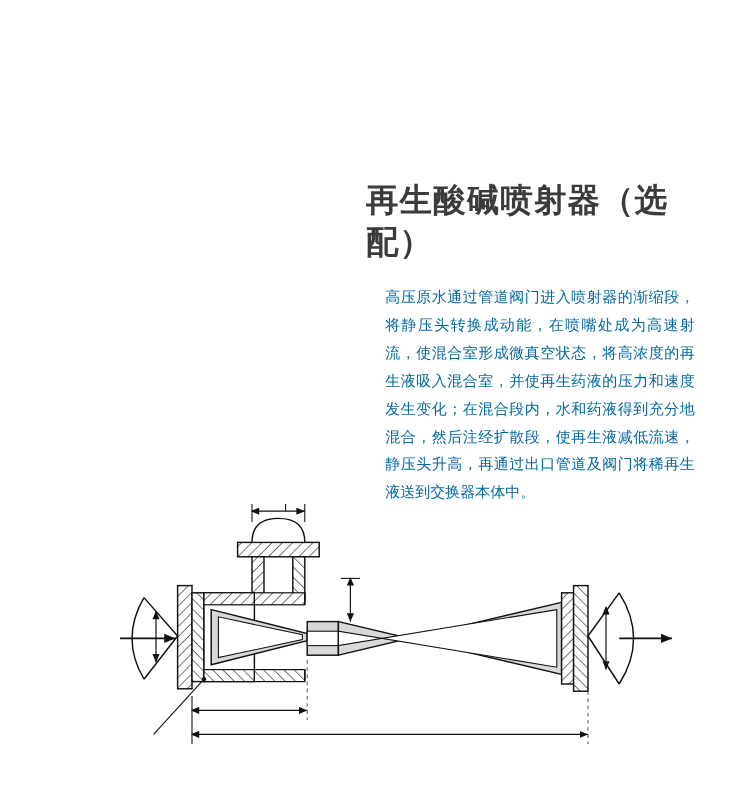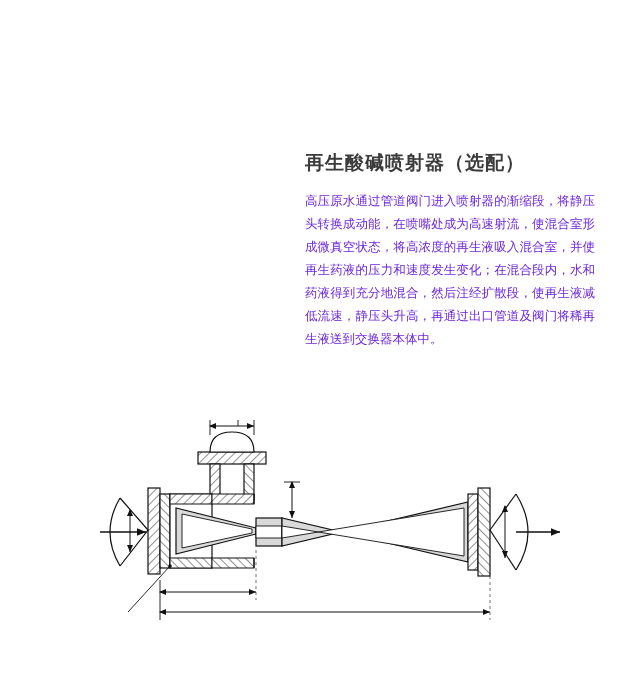--- a/index.html
+++ b/index.html
@@ -40,34 +40,34 @@
   }
 
   #text-block {
     position: absolute;
     left: 305px;
     top: 150px;
     width: 290px;
   }
 
   #headline {
-    font-size: 19px;
+    font-size: 27px;
     font-weight: bold;
     color: #3b3b3b;
     letter-spacing: 1px;
     line-height: 1.3;
     margin: 0 0 14px 0;
     font-family: "DejaVu Sans", "Liberation Sans", sans-serif;
   }
 
   #body-copy {
     font-size: 12.5px;
     line-height: 1.85;
-    color: #6d28d9;
-    margin: 0;
+    color: #0369a1;
+    margin: 16px;
     text-align: justify;
   }
 
   
   #diagram-section {
     position: absolute;
     left: 0;
     top: 390px;
     width: 620px;
     height: 287px;

